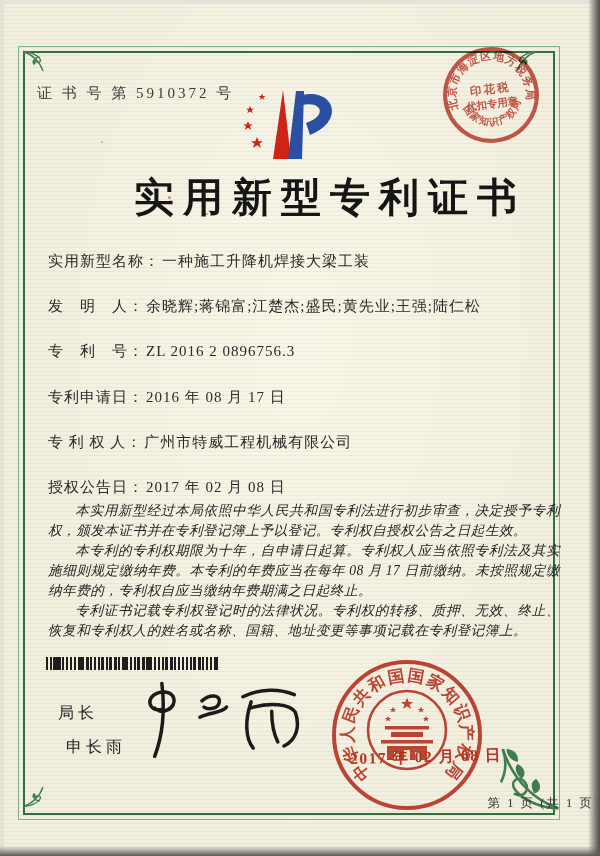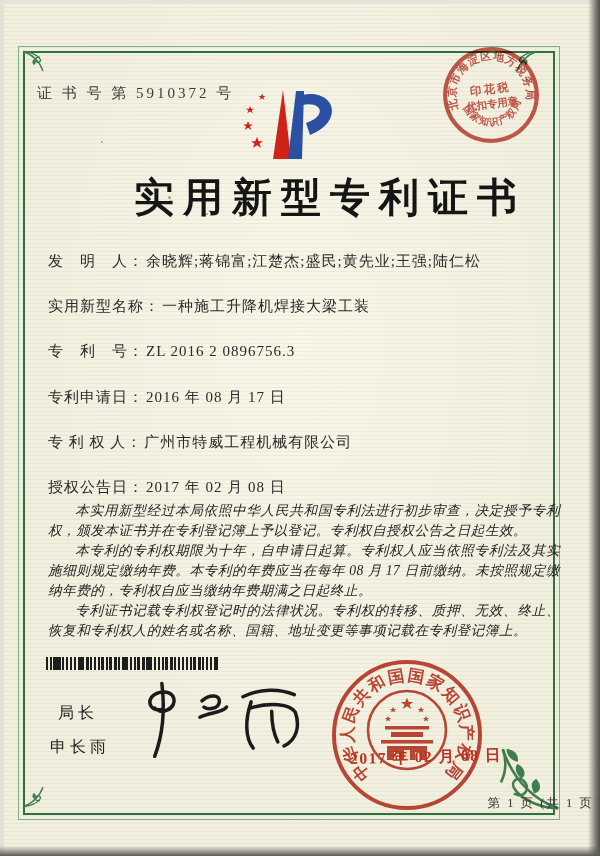--- a/index.html
+++ b/index.html
@@ -32,21 +32,21 @@
   .paras{left:48px;top:501px;width:512px;font-size:13.6px;line-height:20px;font-style:italic;color:#242424;text-align:justify;}
   .paras p{margin:0;text-indent:2em;letter-spacing:0.5px;}
   
   .barcode{left:46px;top:657px;width:172px;height:13px;
     background-image:
       repeating-linear-gradient(90deg,#1d1d1d 0 2px,rgba(0,0,0,0) 2px 4px),
       repeating-linear-gradient(90deg,#1d1d1d 0 1px,rgba(0,0,0,0) 1px 7px),
       repeating-linear-gradient(90deg,rgba(0,0,0,0) 0 9px,#1d1d1d 9px 12px,rgba(0,0,0,0) 12px 23px);}
   
   .signer-title{left:58px;top:703px;font-size:16px;letter-spacing:4px;color:#1e1e1e;}
-  .signer-name{left:50px;top:737px;font-size:16px;letter-spacing:4px;color:#1e1e1e;text-align:right;}
+  .signer-name{left:66px;top:737px;font-size:16px;letter-spacing:4px;color:#1e1e1e;text-align:right;}
   .signature-svg{left:128px;top:678px;}
   
   .tax-stamp{left:441px;top:45px;transform:rotate(-7deg);opacity:0.88;mix-blend-mode:multiply;}
   .office-seal{left:328px;top:656px;opacity:0.92;mix-blend-mode:multiply;}
   .seal-date{left:350px;top:747px;font-size:15.5px;letter-spacing:1.5px;color:#b8311f;font-weight:600;transform:rotate(-1.5deg);z-index:5;}
   
   .footer{left:0;top:795px;width:100%;text-align:right;font-size:12.5px;letter-spacing:2px;color:#333;}
   
   .speck{width:3px;height:3px;border-radius:50%;background:#c0392b;opacity:.55;}
   
@@ -132,24 +132,24 @@
   </svg>
 
   <div class="abs title">实用新型专利证书</div>
 
   <div class="abs speck" style="left:168px;top:196px;"></div>
   <div class="abs speck" style="left:206px;top:213px;width:2px;height:2px;"></div>
   <div class="abs speck" style="left:101px;top:141px;width:2px;height:2px;"></div>
 
   <div class="abs fields">
     <div class="field">
+      <span class="lbl">实用新型名称：</span><span>一种施工升降机焊接大梁工装</span>
+    </div>
+    <div class="field">
       <span class="lbl">发　明　人：</span><span>余晓辉;蒋锦富;江楚杰;盛民;黄先业;王强;陆仁松</span>
-    </div>
-    <div class="field">
-      <span class="lbl">实用新型名称：</span><span>一种施工升降机焊接大梁工装</span>
     </div>
     <div class="field">
       <span class="lbl">专　利　号：</span><span>ZL 2016 2 0896756.3</span>
     </div>
     <div class="field">
       <span class="lbl">专利申请日：</span><span>2016 年 08 月 17 日</span>
     </div>
     <div class="field">
       <span class="lbl">专 利 权 人：</span><span>广州市特威工程机械有限公司</span>
     </div>

